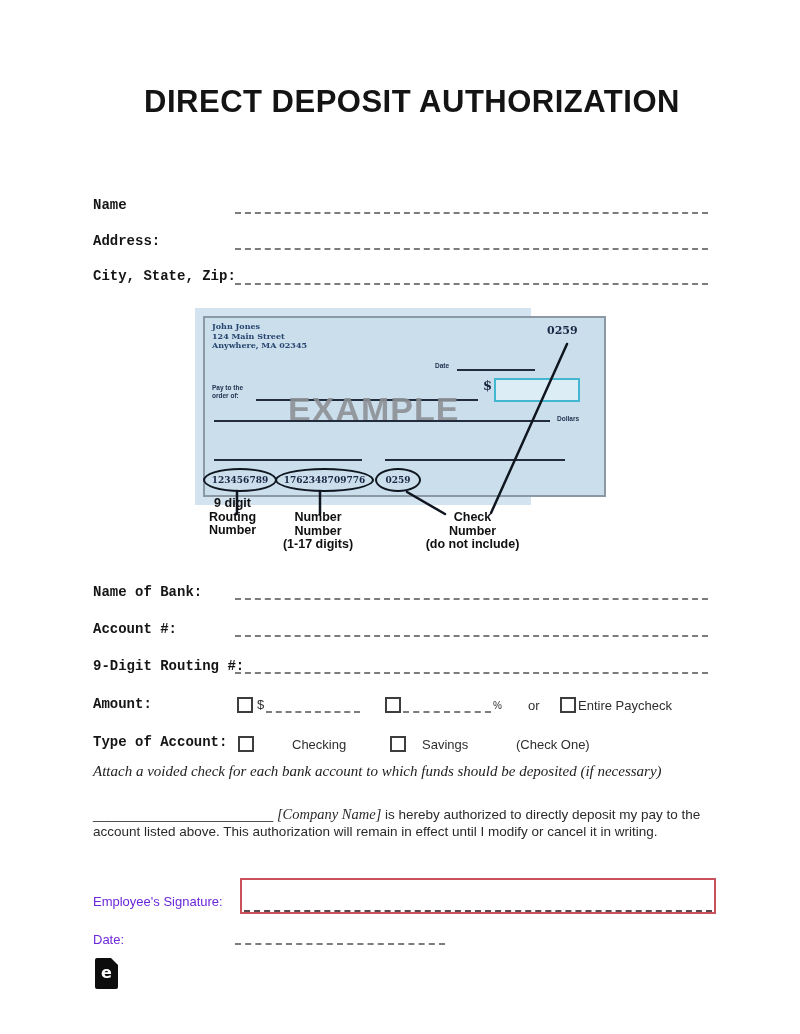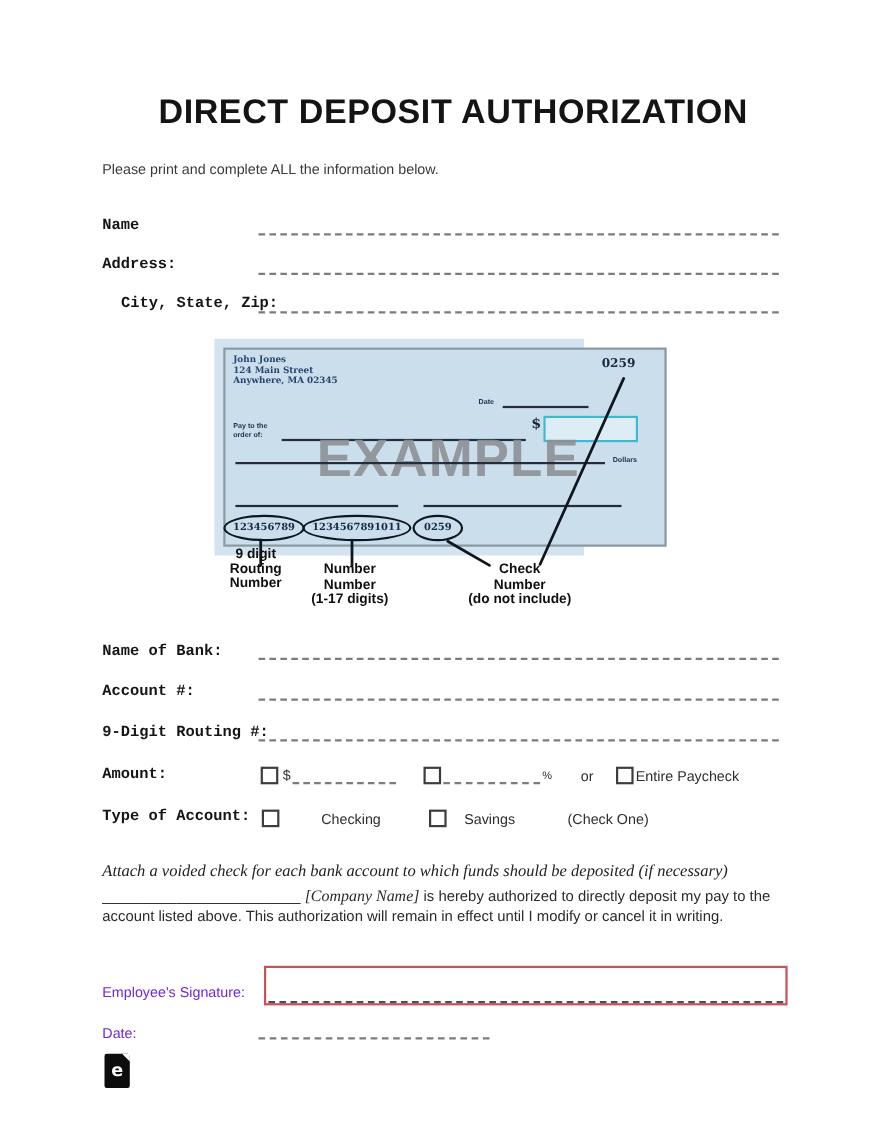--- a/index.html
+++ b/index.html
@@ -18,54 +18,53 @@
   .cb{position:absolute;width:12px;height:12px;border:2px solid #3d3d3d;background:#fff;}
   .small-text{position:absolute;font-size:13px;color:#2e2e2e;white-space:nowrap;}
 
   
   .check-wrap{position:absolute;left:195px;top:308px;width:336px;height:197px;background:var(--check-outer-bg,#d3e4f0);}
   .check-inner{position:absolute;left:8px;top:8px;width:399px;height:177px;border:2px solid var(--check-border,#8b99a5);background:var(--check-inner-bg,#cadeec);}
   .payer{position:absolute;left:17px;top:14px;font-family:"DejaVu Serif",serif;font-size:8px;line-height:9.5px;font-weight:600;color:#27456e;}
   .chk-num{position:absolute;left:352px;top:16px;font-family:"DejaVu Serif",serif;font-size:11px;font-weight:bold;color:#1a2742;}
   .tiny{position:absolute;font-size:6.5px;font-weight:bold;color:#22334f;line-height:7.5px;}
   .check-line{position:absolute;height:2px;background:#222c3c;}
-  .watermark{position:absolute;left:93px;top:82px;font-size:48px;font-weight:bold;letter-spacing:1px;color:var(--watermark,#8d9196);opacity:.9;}
+  .watermark{position:absolute;left:93px;top:82px;font-size:34px;font-weight:bold;letter-spacing:1px;color:var(--watermark,#8d9196);opacity:.9;}
   .amt-box{position:absolute;left:299px;top:70px;width:82px;height:20px;border:2px solid var(--amount-box-border,#44b7d0);background:var(--amount-box-fill,#dcedf6);}
   .dollar{position:absolute;left:288px;top:70px;font-family:"DejaVu Serif",serif;font-size:13px;font-weight:bold;color:#16233c;}
   .micr{position:absolute;top:160px;height:20px;border:2px solid #10161f;border-radius:50%;
         display:flex;align-items:center;justify-content:center;
         font-family:"DejaVu Serif",serif;font-weight:bold;font-size:9px;color:#1a2742;}
   .callout{position:absolute;text-align:center;font-size:12.5px;font-weight:bold;line-height:13.5px;color:#101010;}
   .pointer-svg{position:absolute;left:195px;top:308px;pointer-events:none;}
 
-  .note-italic{position:absolute;left:93px;top:763px;font-family:"Liberation Serif",serif;font-style:italic;font-size:15px;color:#222;margin-top:21px;}
+  .note-italic{position:absolute;left:93px;top:763px;font-family:"Liberation Serif",serif;font-style:italic;font-size:15px;color:#222;}
   .para{position:absolute;left:93px;top:806px;width:624px;font-size:13.5px;line-height:17px;color:#2a2a2a;}
   .company{font-family:"Liberation Serif",serif;font-style:italic;font-size:14.5px;}
   .sig-box{position:absolute;left:240px;top:878px;width:472px;height:32px;border:2px solid var(--signature-box-border,#c8515b);background:#fff;}
   .sig-dash{position:absolute;left:2px;right:2px;bottom:0;border-bottom:2px dashed #5a4a4c;}
 
   .logo{position:absolute;left:95px;top:958px;width:23px;height:31px;background:#0d0d0d;border-radius:2px;}
   .logo .fold{position:absolute;right:0;top:0;width:0;height:0;border-left:7px solid transparent;border-top:7px solid #ffffff;}
   .logo .letter{position:absolute;left:0;top:5px;width:100%;text-align:center;color:#fff;font-weight:bold;font-size:16px;font-family:"DejaVu Sans",sans-serif;}
 </style>
 </head>
 <body>
 
 <div class="page">
 
   <h1 class="title">DIRECT DEPOSIT AUTHORIZATION</h1>
-  <div class="instruction">Please print and complete ALL the information below.</div>
 
   <div class="label" style="left:93px;top:197px">Name</div>
   <div class="fill-line" style="left:235px;top:197px;width:473px"></div>
 
   <div class="label" style="left:93px;top:233px">Address:</div>
   <div class="fill-line" style="left:235px;top:233px;width:473px"></div>
 
-  <div class="label" style="left:110px;top:268px">City, State, Zip:</div>
+  <div class="label" style="left:93px;top:268px">City, State, Zip:</div>
   <div class="fill-line" style="left:235px;top:268px;width:473px"></div>
 
   <div class="check-wrap">
     <div class="check-inner"></div>
     <div class="payer">
       <div>John Jones</div>
       <div>124 Main Street</div>
       <div>Anywhere, MA 02345</div>
     </div>
     <div class="chk-num">0259</div>
@@ -75,21 +74,21 @@
     <div class="tiny" style="left:17px;top:84px">order of:</div>
     <div class="check-line" style="left:61px;top:91px;width:222px"></div>
     <div class="dollar">$</div>
     <div class="amt-box"></div>
     <div class="watermark">EXAMPLE</div>
     <div class="check-line" style="left:19px;top:112px;width:336px"></div>
     <div class="tiny" style="left:362px;top:107px">Dollars</div>
     <div class="check-line" style="left:19px;top:151px;width:148px"></div>
     <div class="check-line" style="left:190px;top:151px;width:180px"></div>
     <div class="micr" style="left:8px;width:70px">123456789</div>
-    <div class="micr" style="left:80px;width:95px">1234567891011</div>
+    <div class="micr" style="left:80px;width:95px">1762348709776</div>
     <div class="micr" style="left:180px;width:42px">0259</div>
   </div>
 
   <svg class="pointer-svg" width="425" height="255" viewBox="0 0 425 255">
     <line x1="372" y1="36" x2="296" y2="205" stroke="#10161f" stroke-width="2.5" stroke-linecap="round"></line>
     <line x1="42" y1="183" x2="42" y2="206" stroke="#10161f" stroke-width="2.5" stroke-linecap="round"></line>
     <line x1="125" y1="183" x2="125" y2="206" stroke="#10161f" stroke-width="2.5" stroke-linecap="round"></line>
     <line x1="212" y1="184" x2="250" y2="206" stroke="#10161f" stroke-width="2.5" stroke-linecap="round"></line>
   </svg>
 

